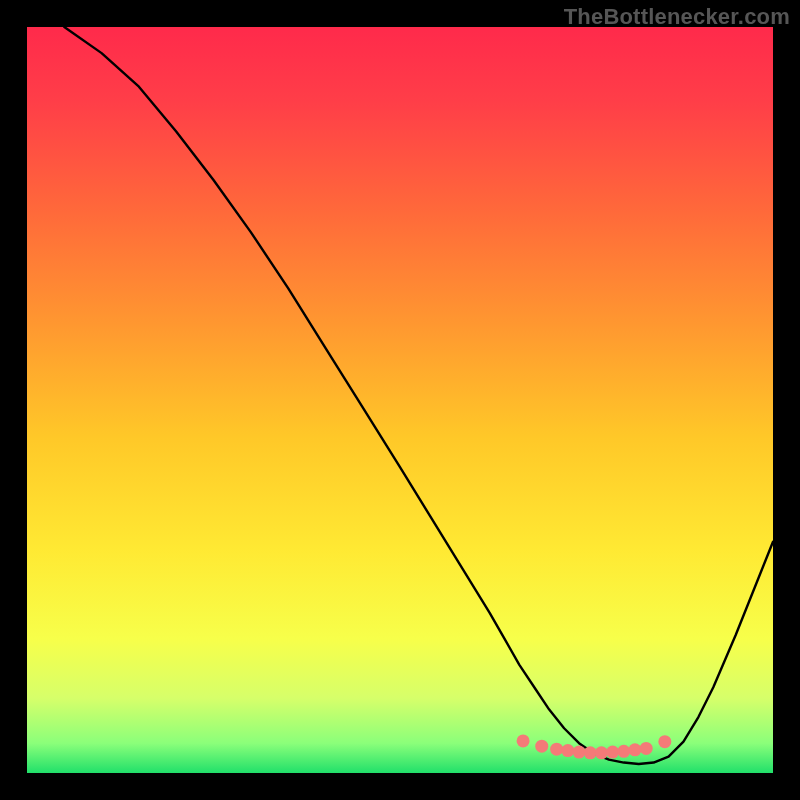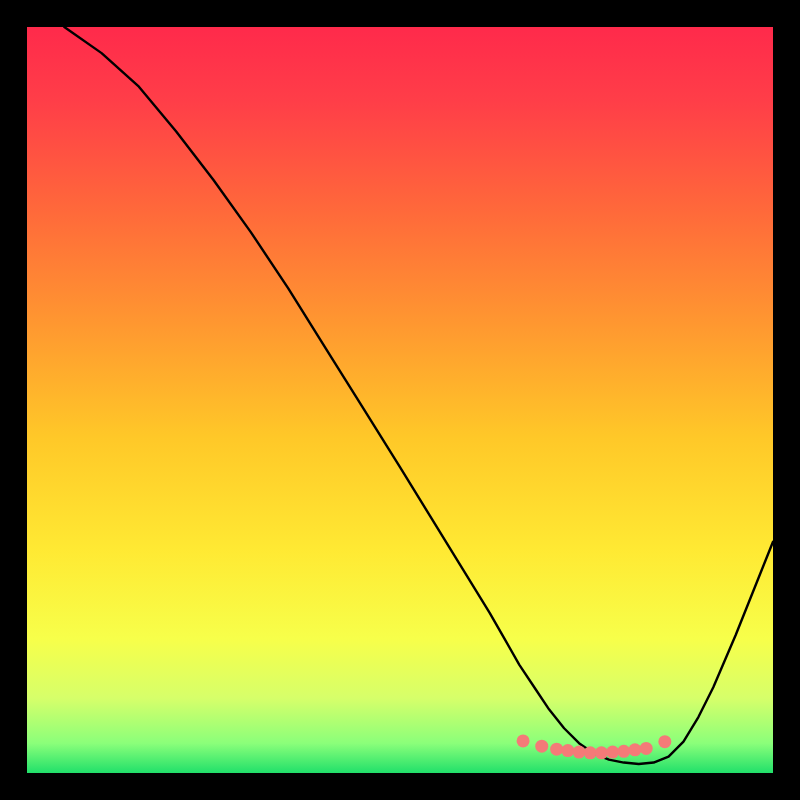--- a/index.html
+++ b/index.html
@@ -32,20 +32,21 @@
     left: 0;
     top: 0;
     width: 800px;
     height: 800px;
   }
 </style>
 </head>
 <body>
 
 <div class="container">
+  <div class="watermark">TheBottlenecker.com</div>
   <svg class="plot" viewBox="0 0 800 800">
     <defs>
       <linearGradient id="bg-grad" x1="0" y1="0" x2="0" y2="1">
           <stop offset="0%" stop-color="#ff2a4b"></stop>
           <stop offset="10%" stop-color="#ff3e48"></stop>
           <stop offset="25%" stop-color="#ff6a3a"></stop>
           <stop offset="40%" stop-color="#ff9830"></stop>
           <stop offset="55.00000000000001%" stop-color="#ffc828"></stop>
           <stop offset="70%" stop-color="#ffe933"></stop>
           <stop offset="82%" stop-color="#f7ff4a"></stop>

